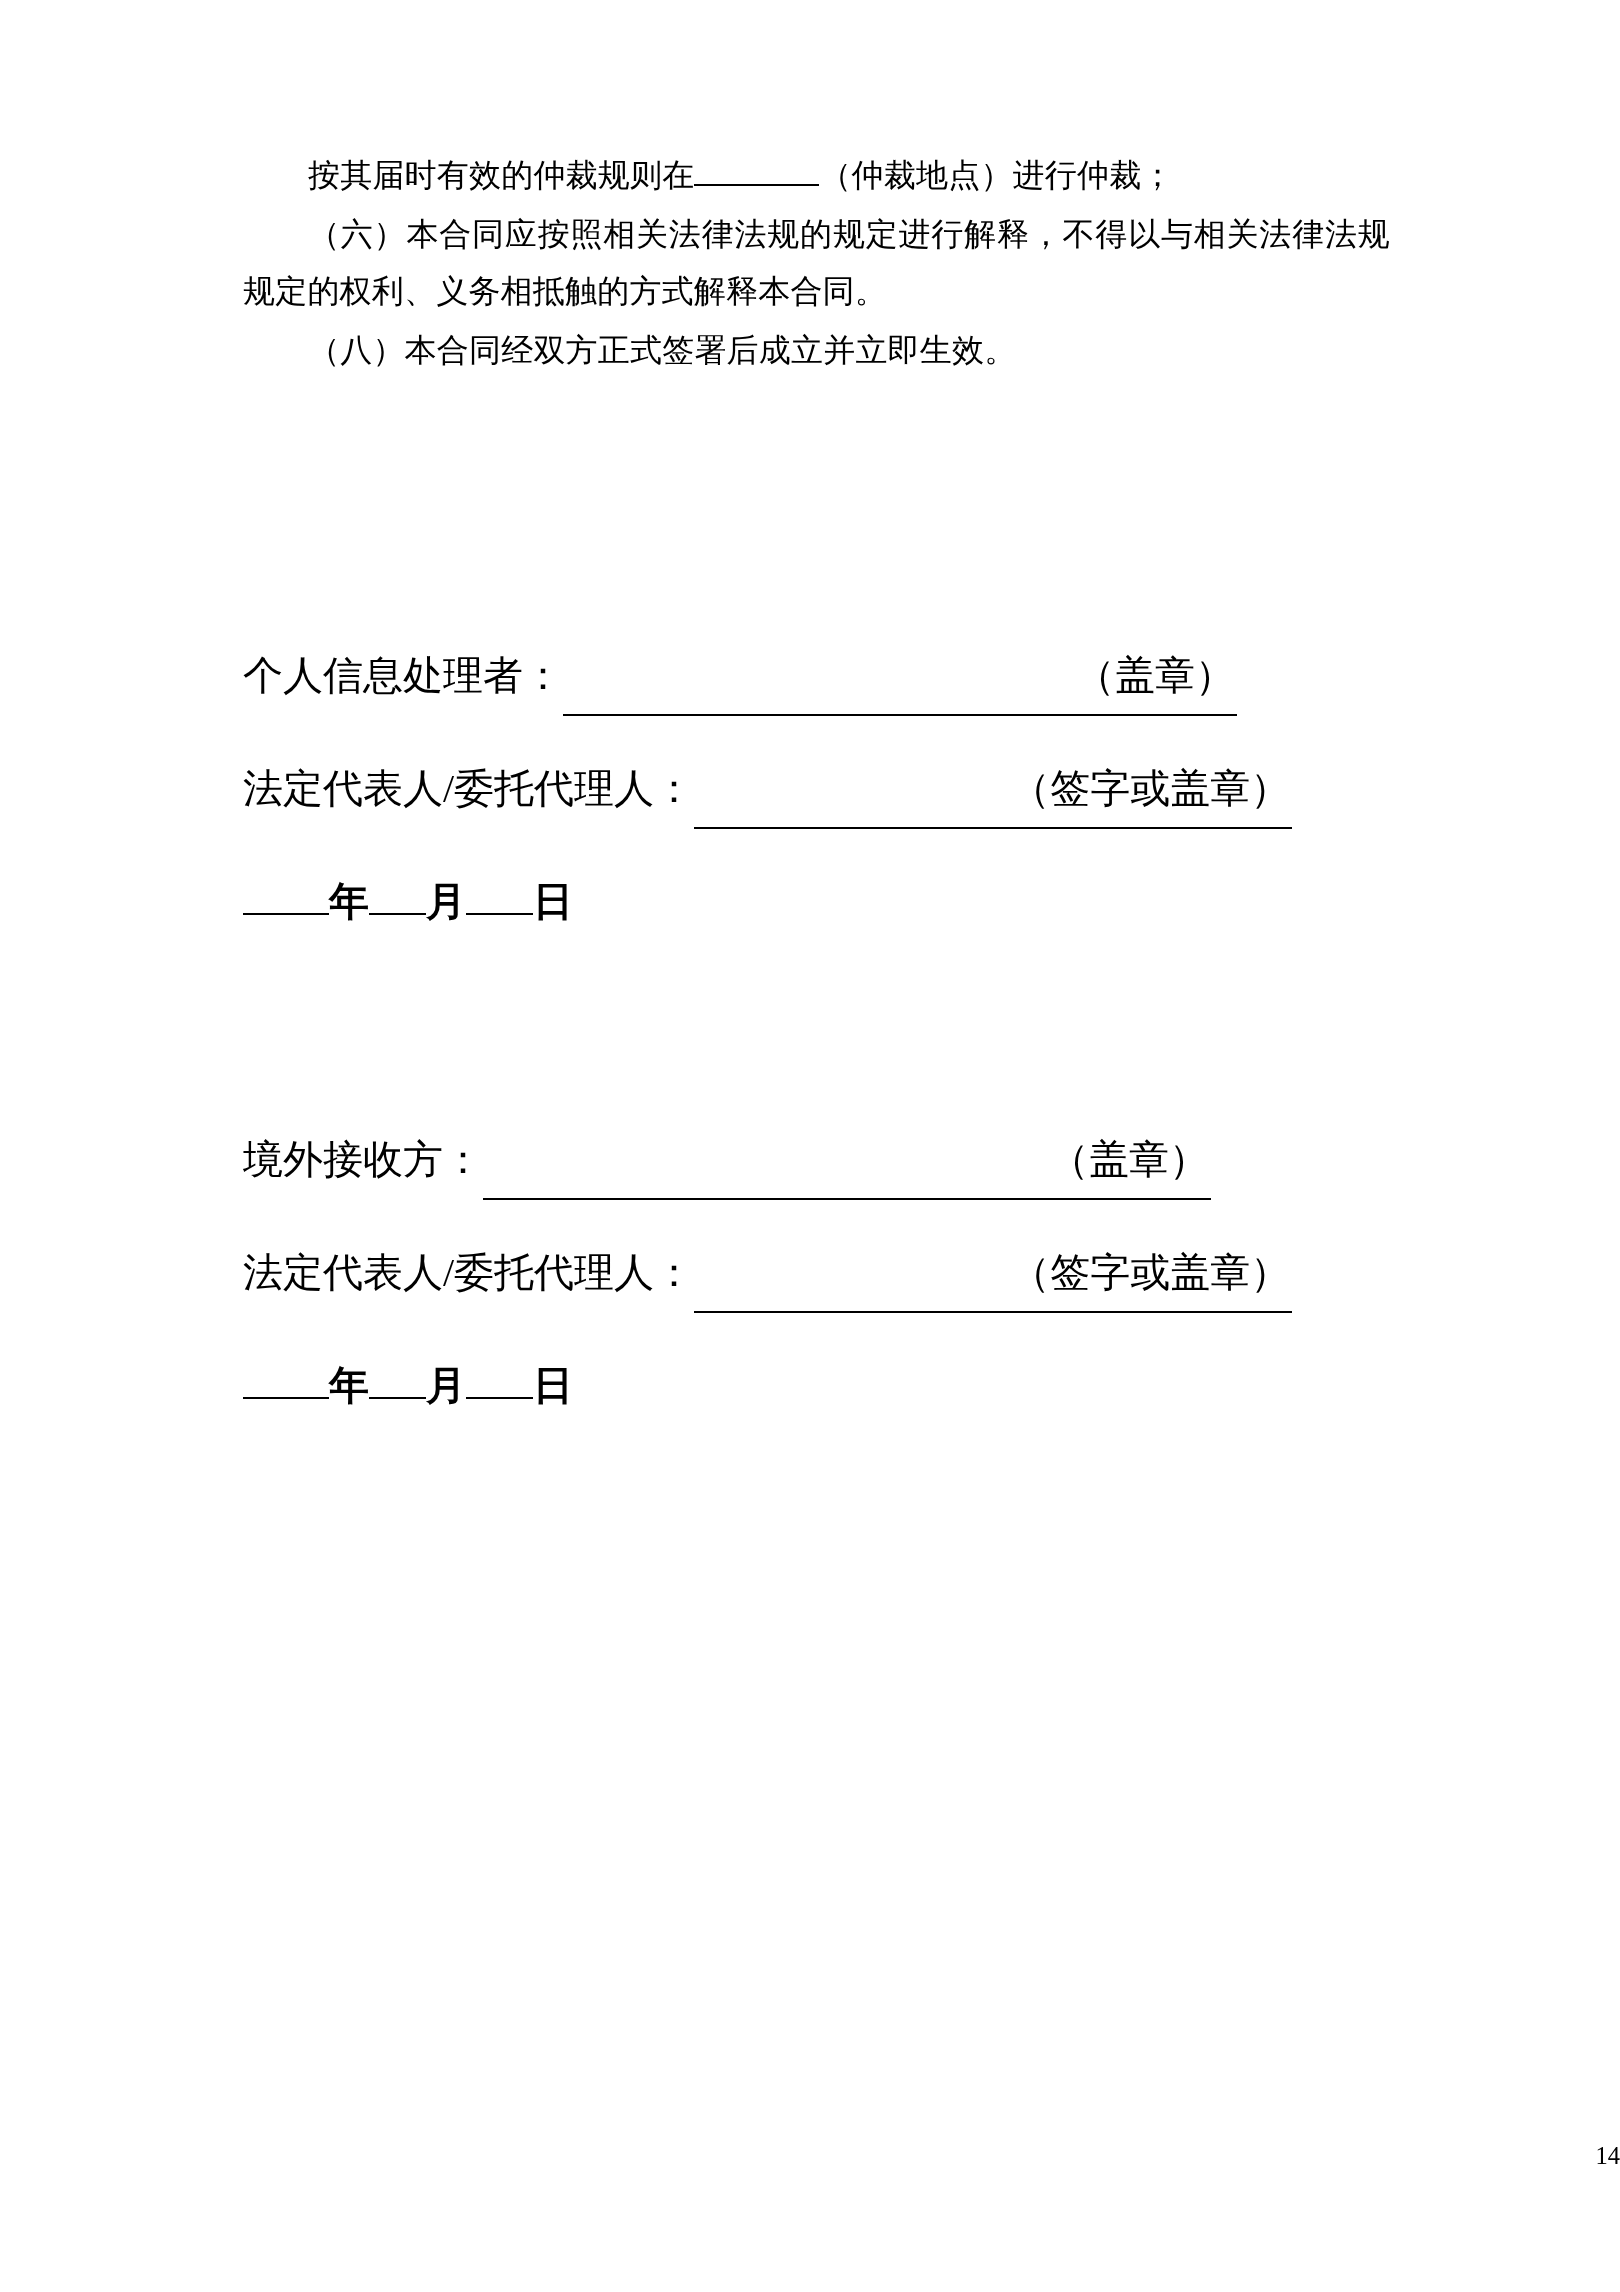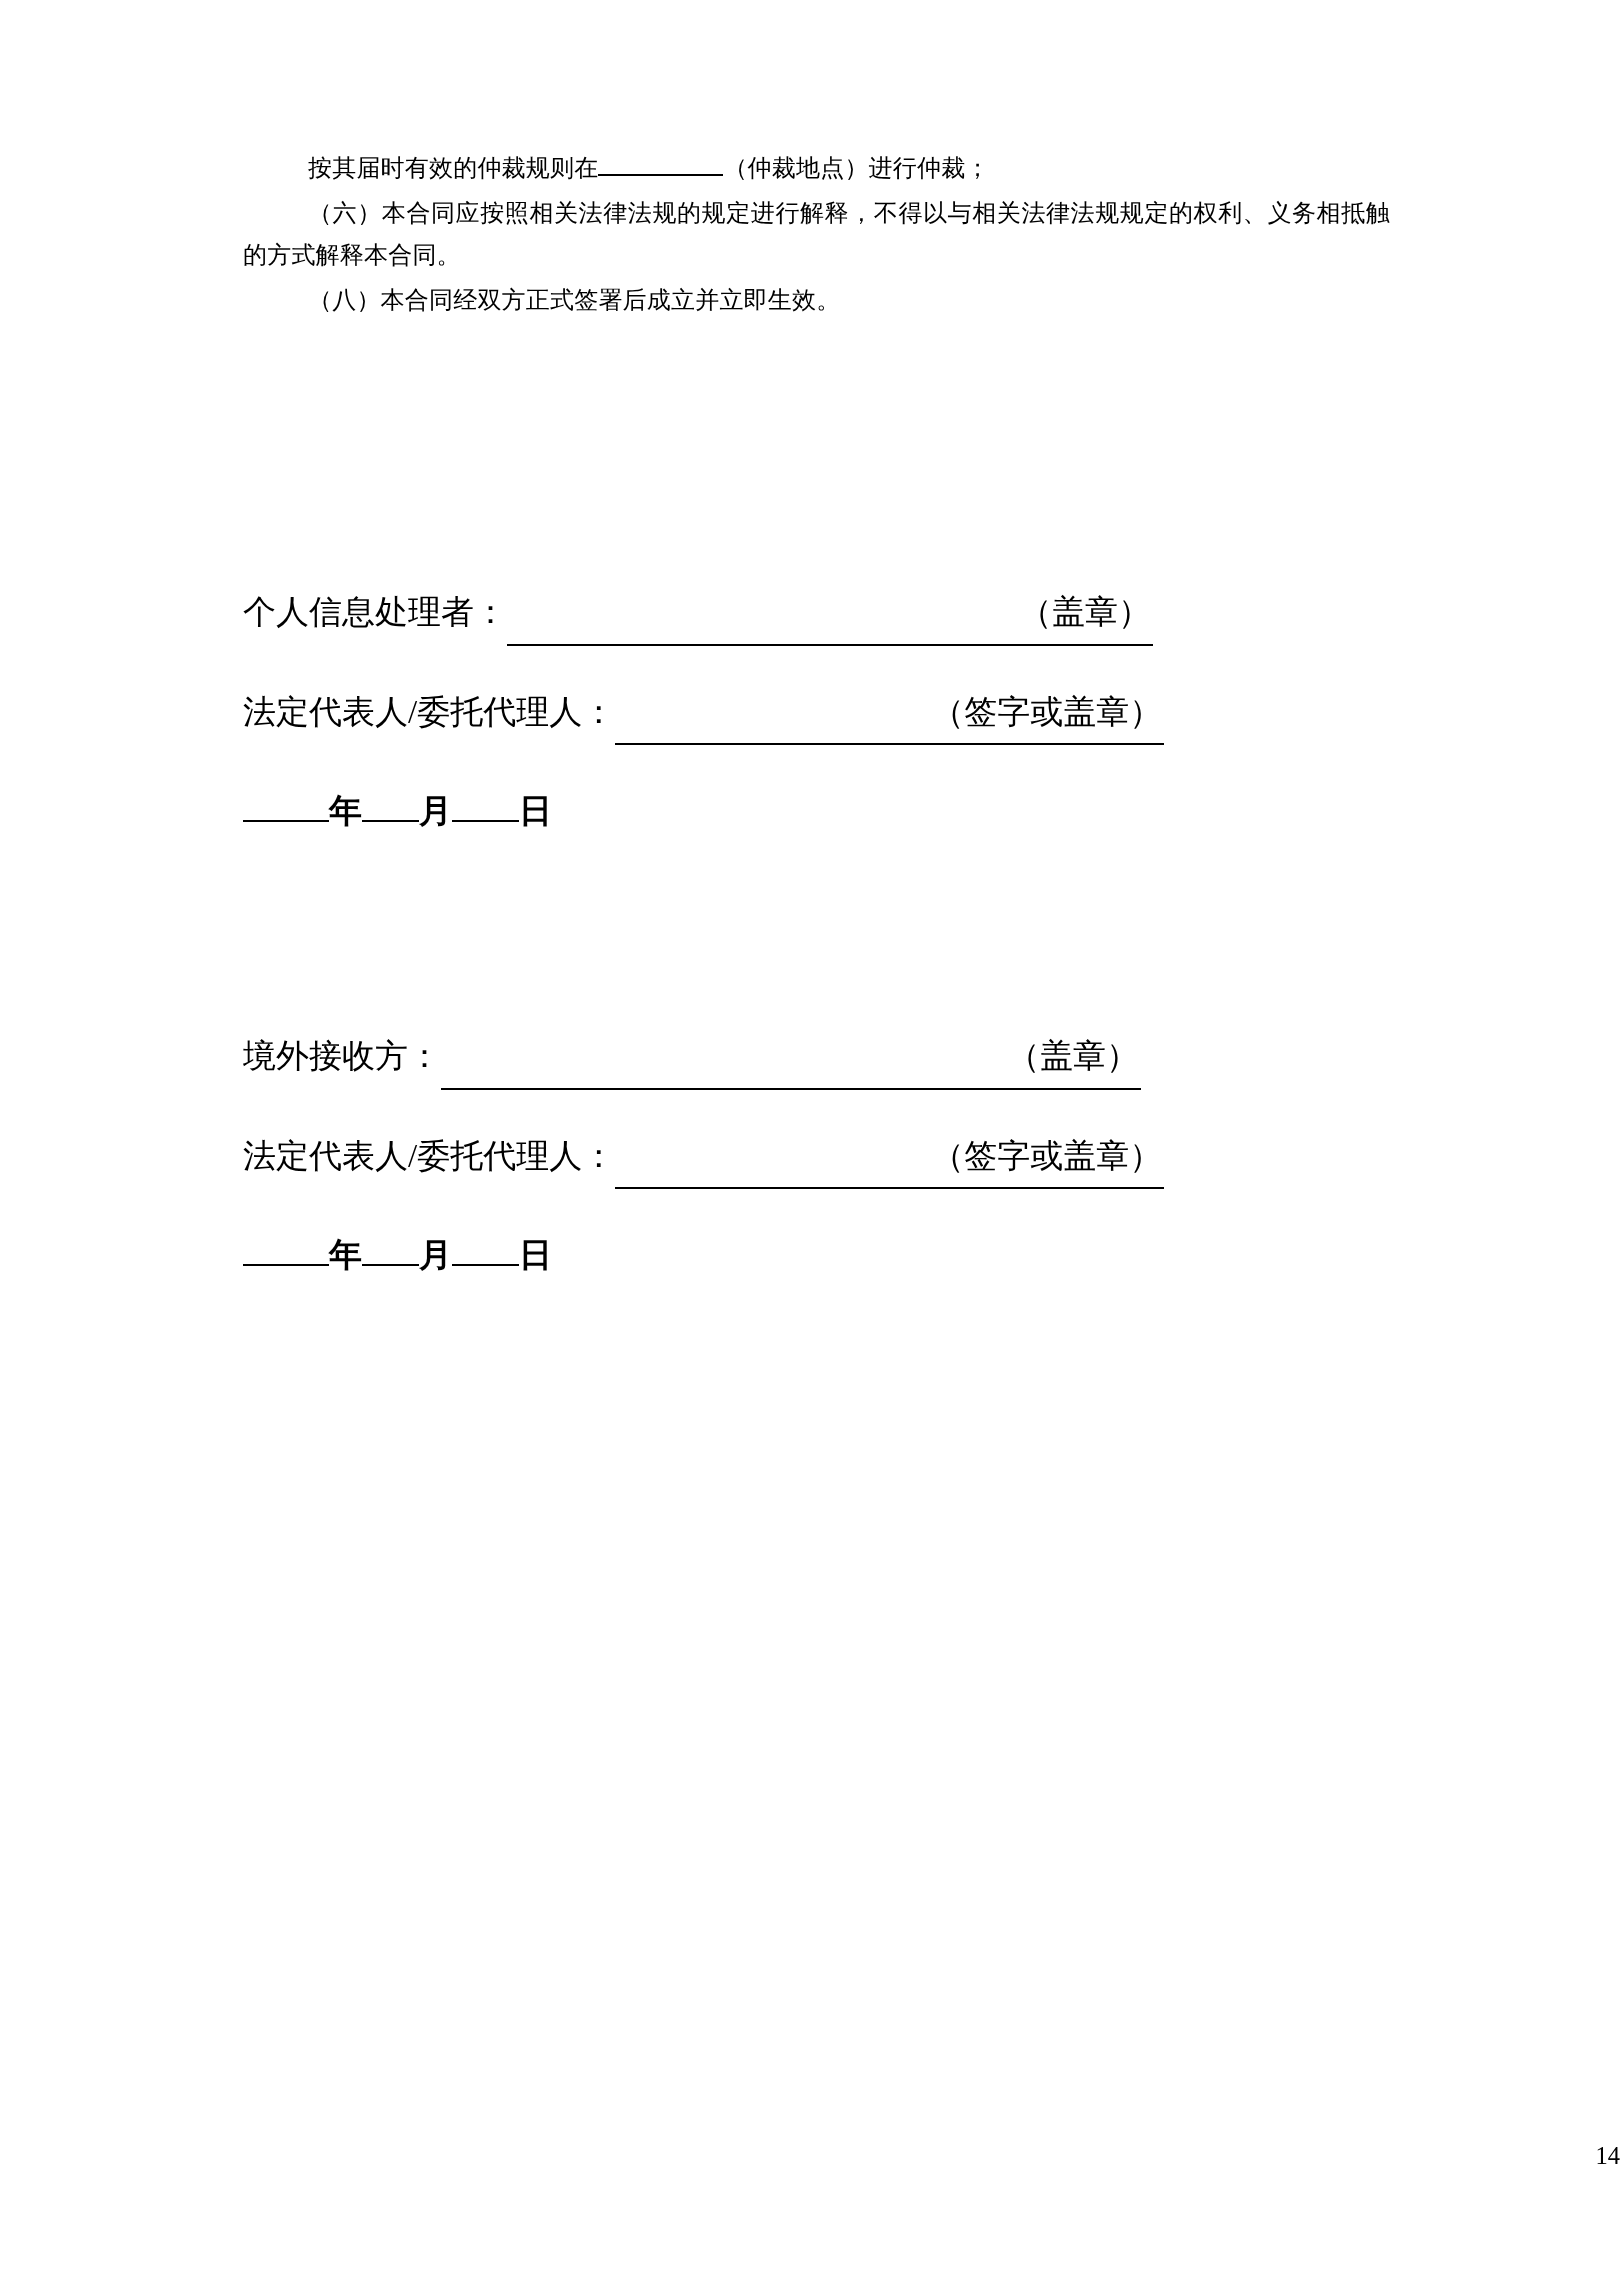--- a/index.html
+++ b/index.html
@@ -16,21 +16,21 @@
     overflow: hidden;
   }
   .page {
     position: relative;
     width: 1620px;
     height: 2293px;
     box-sizing: border-box;
     padding: 147px 230px 0 243px;
   }
   .body-text {
-    font-size: 24px;
+    font-size: 32px;
     line-height: 1.78;
     text-align: justify;
     letter-spacing: 0.2px;
   }
   .para {
     margin: 0 0 2px 0;
     text-indent: 0;
   }
   .indent2 {
     text-indent: 65px;
@@ -42,21 +42,21 @@
   }
   .bl-short { width: 35px; }
   .bl-mid { width: 98px; }
   .bl-long { width: 125px; }
 
   .spacer-1 { height: 76px; }
   .spacer-2 { height: 147px; }
   .spacer-3 { height: 181px; }
 
   .sig-block {
-    font-size: 33px;
+    font-size: 40px;
     line-height: 1.9;
   }
   .sig-line {
     margin: 0 0 35px 0;
     white-space: nowrap;
   }
   .sig-label {
     display: inline-block;
   }
   .rule {

